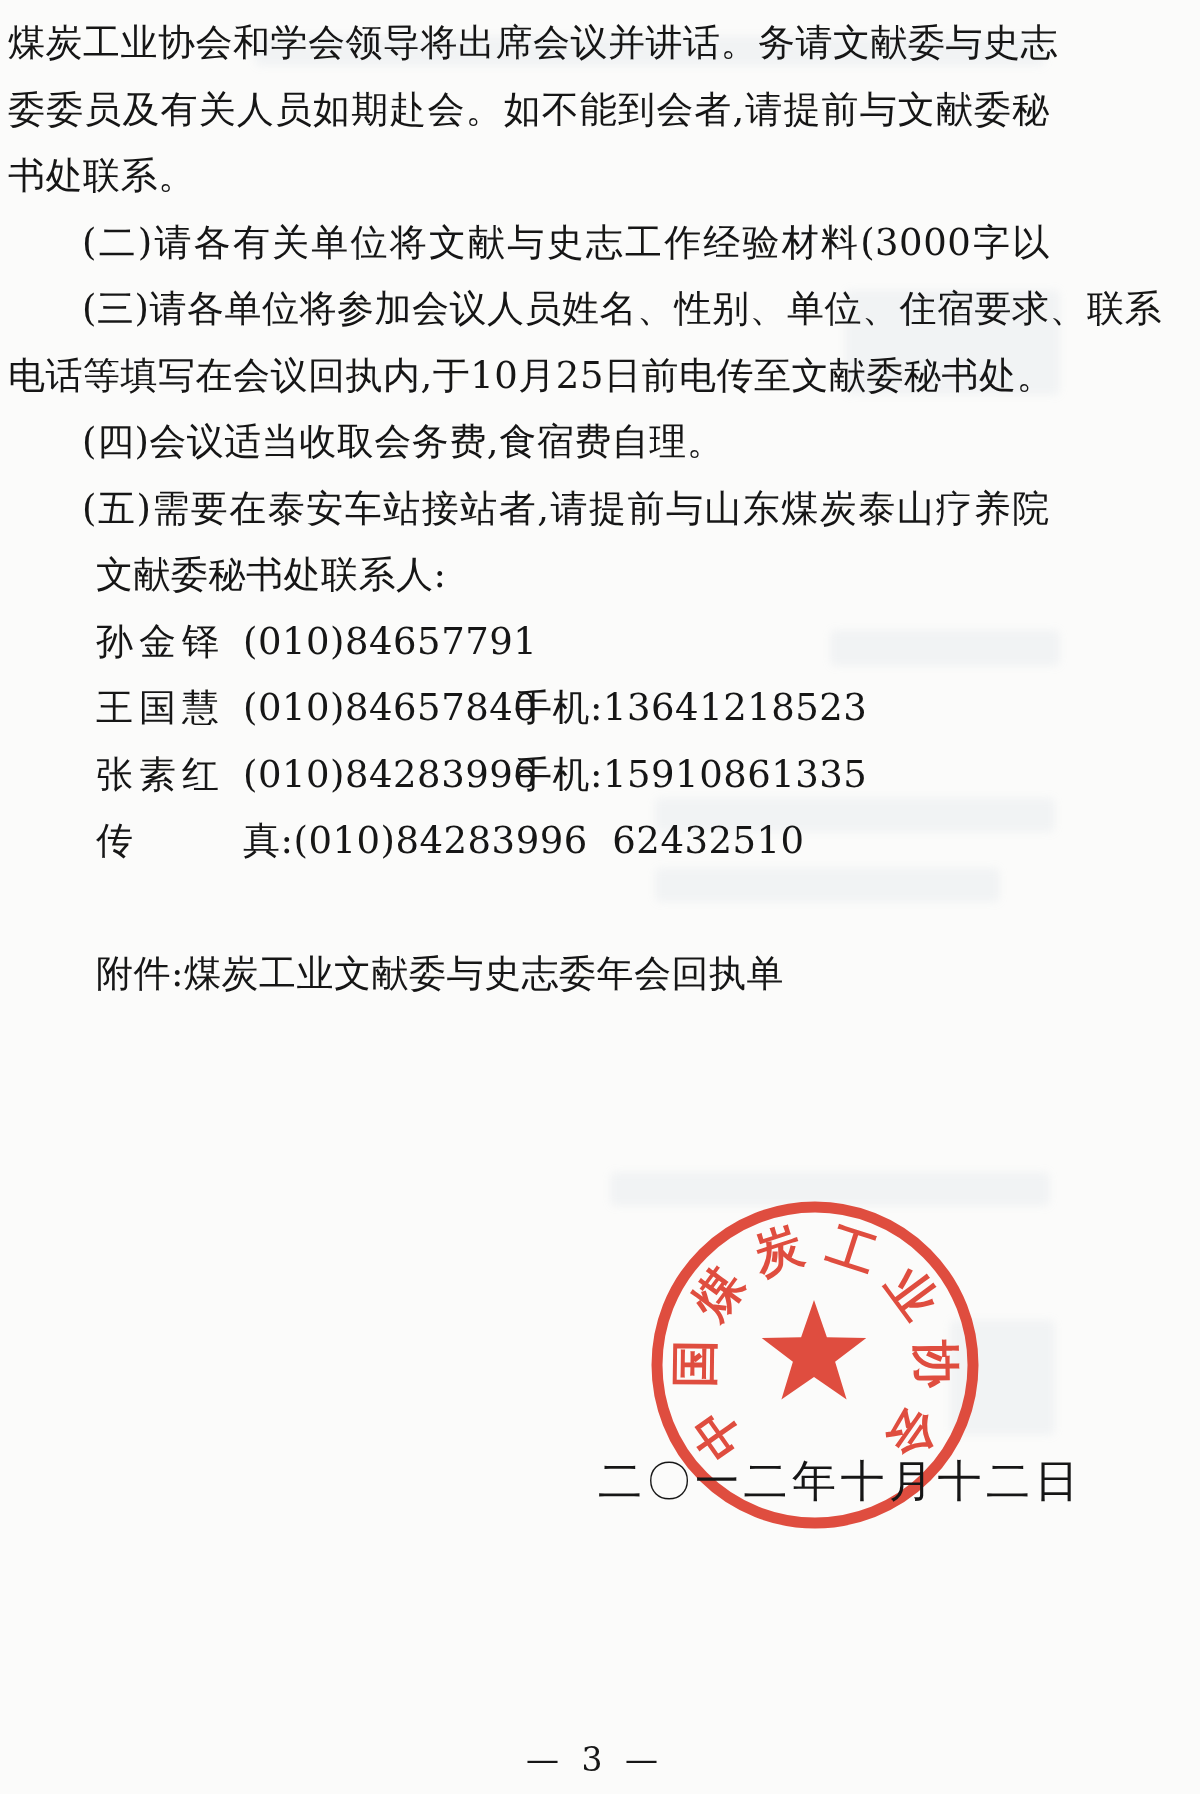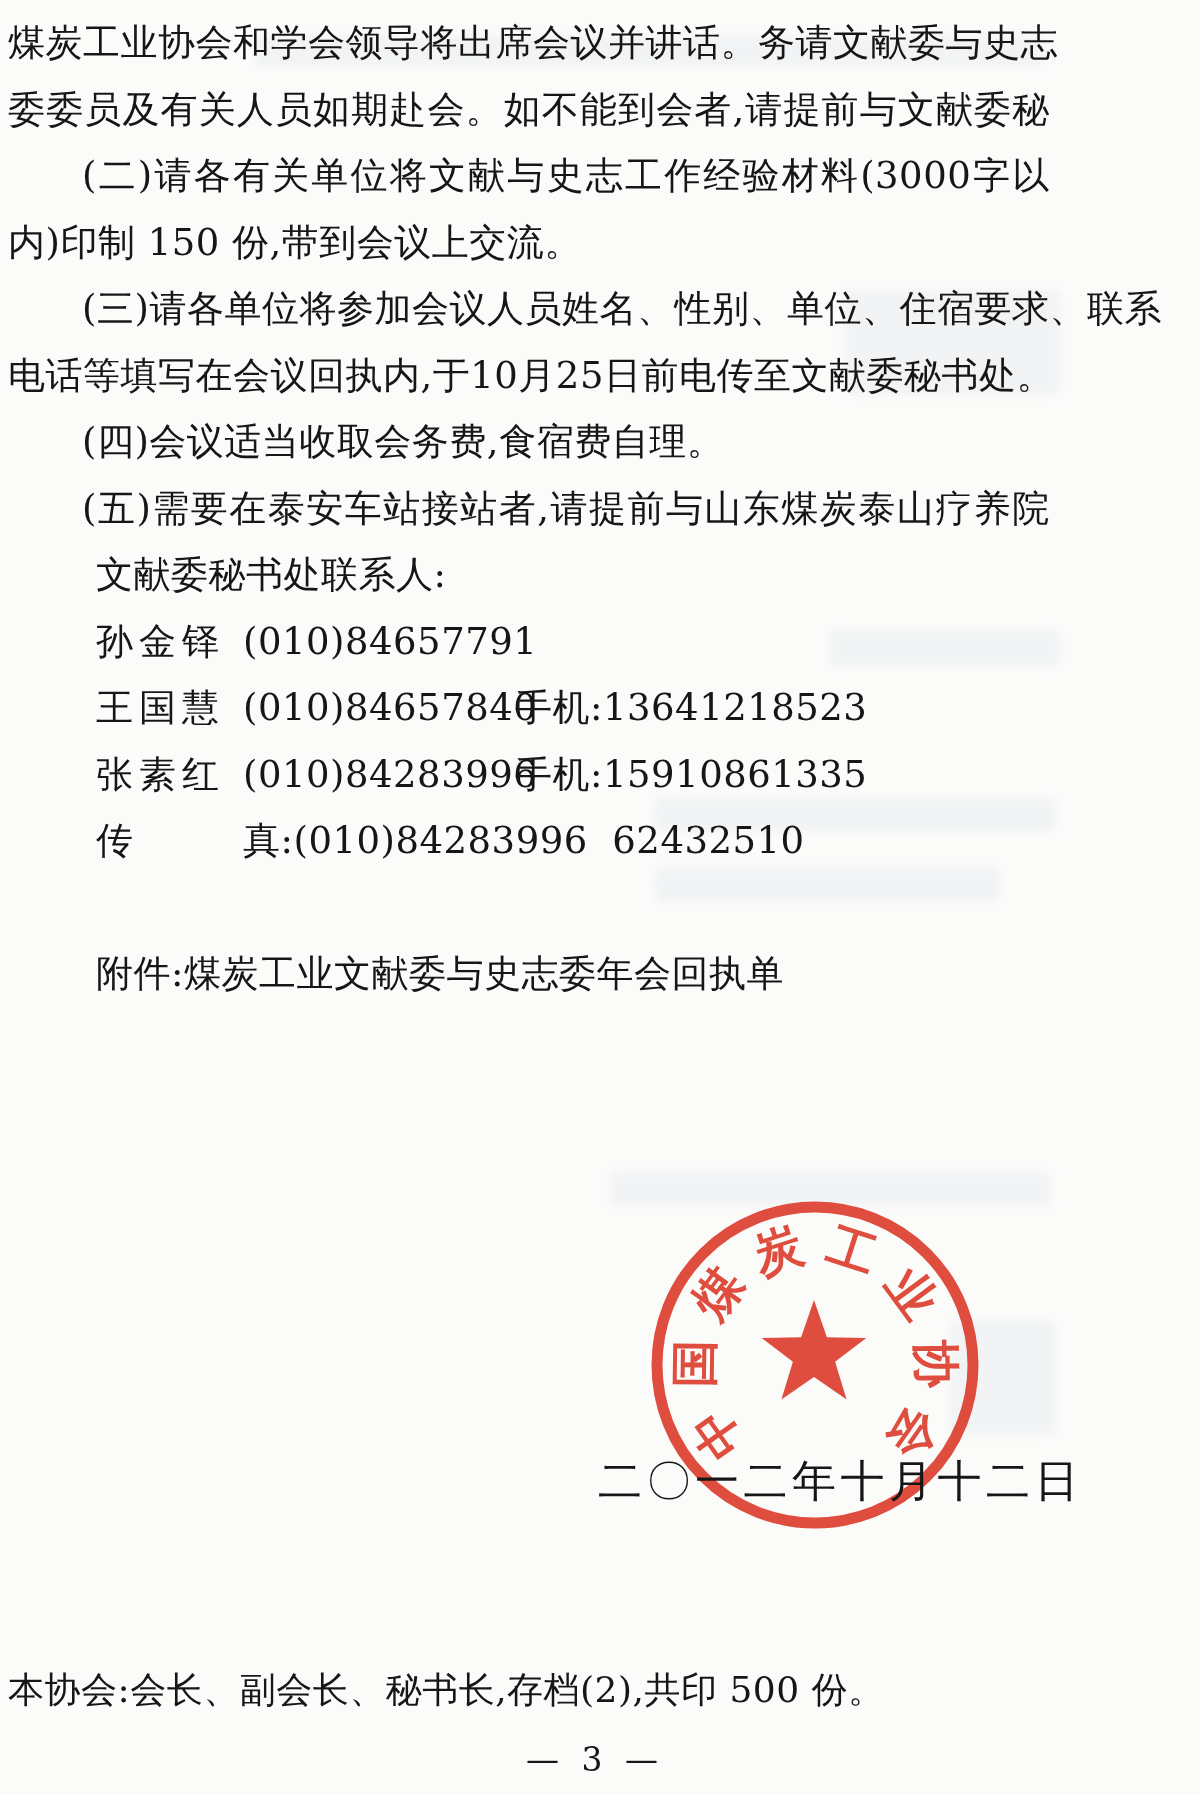--- a/index.html
+++ b/index.html
@@ -155,20 +155,21 @@
         <span>,</span>
         <span>请</span>
         <span>提</span>
         <span>前</span>
         <span>与</span>
         <span>文</span>
         <span>献</span>
         <span>委</span>
         <span>秘</span>
       </div>
+    <div class="line">书处联系。</div>
     <div class="line js-stretch indent" style="display: flex; justify-content: space-between;">
         <span>(</span>
         <span>二</span>
         <span>)</span>
         <span>请</span>
         <span>各</span>
         <span>有</span>
         <span>关</span>
         <span>单</span>
         <span>位</span>
@@ -181,21 +182,20 @@
         <span>工</span>
         <span>作</span>
         <span>经</span>
         <span>验</span>
         <span>材</span>
         <span>料</span>
         <span>(3000 </span>
         <span>字</span>
         <span>以</span>
       </div>
-    <div class="line">内)印制 150 份,带到会议上交流。</div>
     <div class="line js-stretch indent" style="display: flex; justify-content: space-between;">
         <span>(</span>
         <span>三</span>
         <span>)</span>
         <span>请</span>
         <span>各</span>
         <span>单</span>
         <span>位</span>
         <span>将</span>
         <span>参</span>
@@ -313,16 +313,15 @@
     <text x="167" y="63" font-size="48" fill="#dd3b2b" text-anchor="middle" transform="rotate(-17.9 167 167)">炭</text>
     <text x="167" y="63" font-size="48" fill="#dd3b2b" text-anchor="middle" transform="rotate(17.9 167 167)">工</text>
     <text x="167" y="63" font-size="48" fill="#dd3b2b" text-anchor="middle" transform="rotate(53.6 167 167)">业</text>
     <text x="167" y="63" font-size="48" fill="#dd3b2b" text-anchor="middle" transform="rotate(89.3 167 167)">协</text>
     <text x="167" y="63" font-size="48" fill="#dd3b2b" text-anchor="middle" transform="rotate(125 167 167)">会</text>
     <polygon fill="#dd3b2b" points="166,102 178.9,139.2 218.3,140 187.1,163.8 198.6,201.5 166,179 133.4,201.5 144.9,163.8 113.7,140 153.1,139.2"></polygon>
   </svg>
 
   <div class="date-line">二〇一二年十月十二日</div>
 
-  <div class="footer-line">本协会:会长、副会长、秘书长,存档(2),共印 500 份。</div>
 
   <div class="page-num">— 3 —</div>
 </div>
 
 </body></html>

